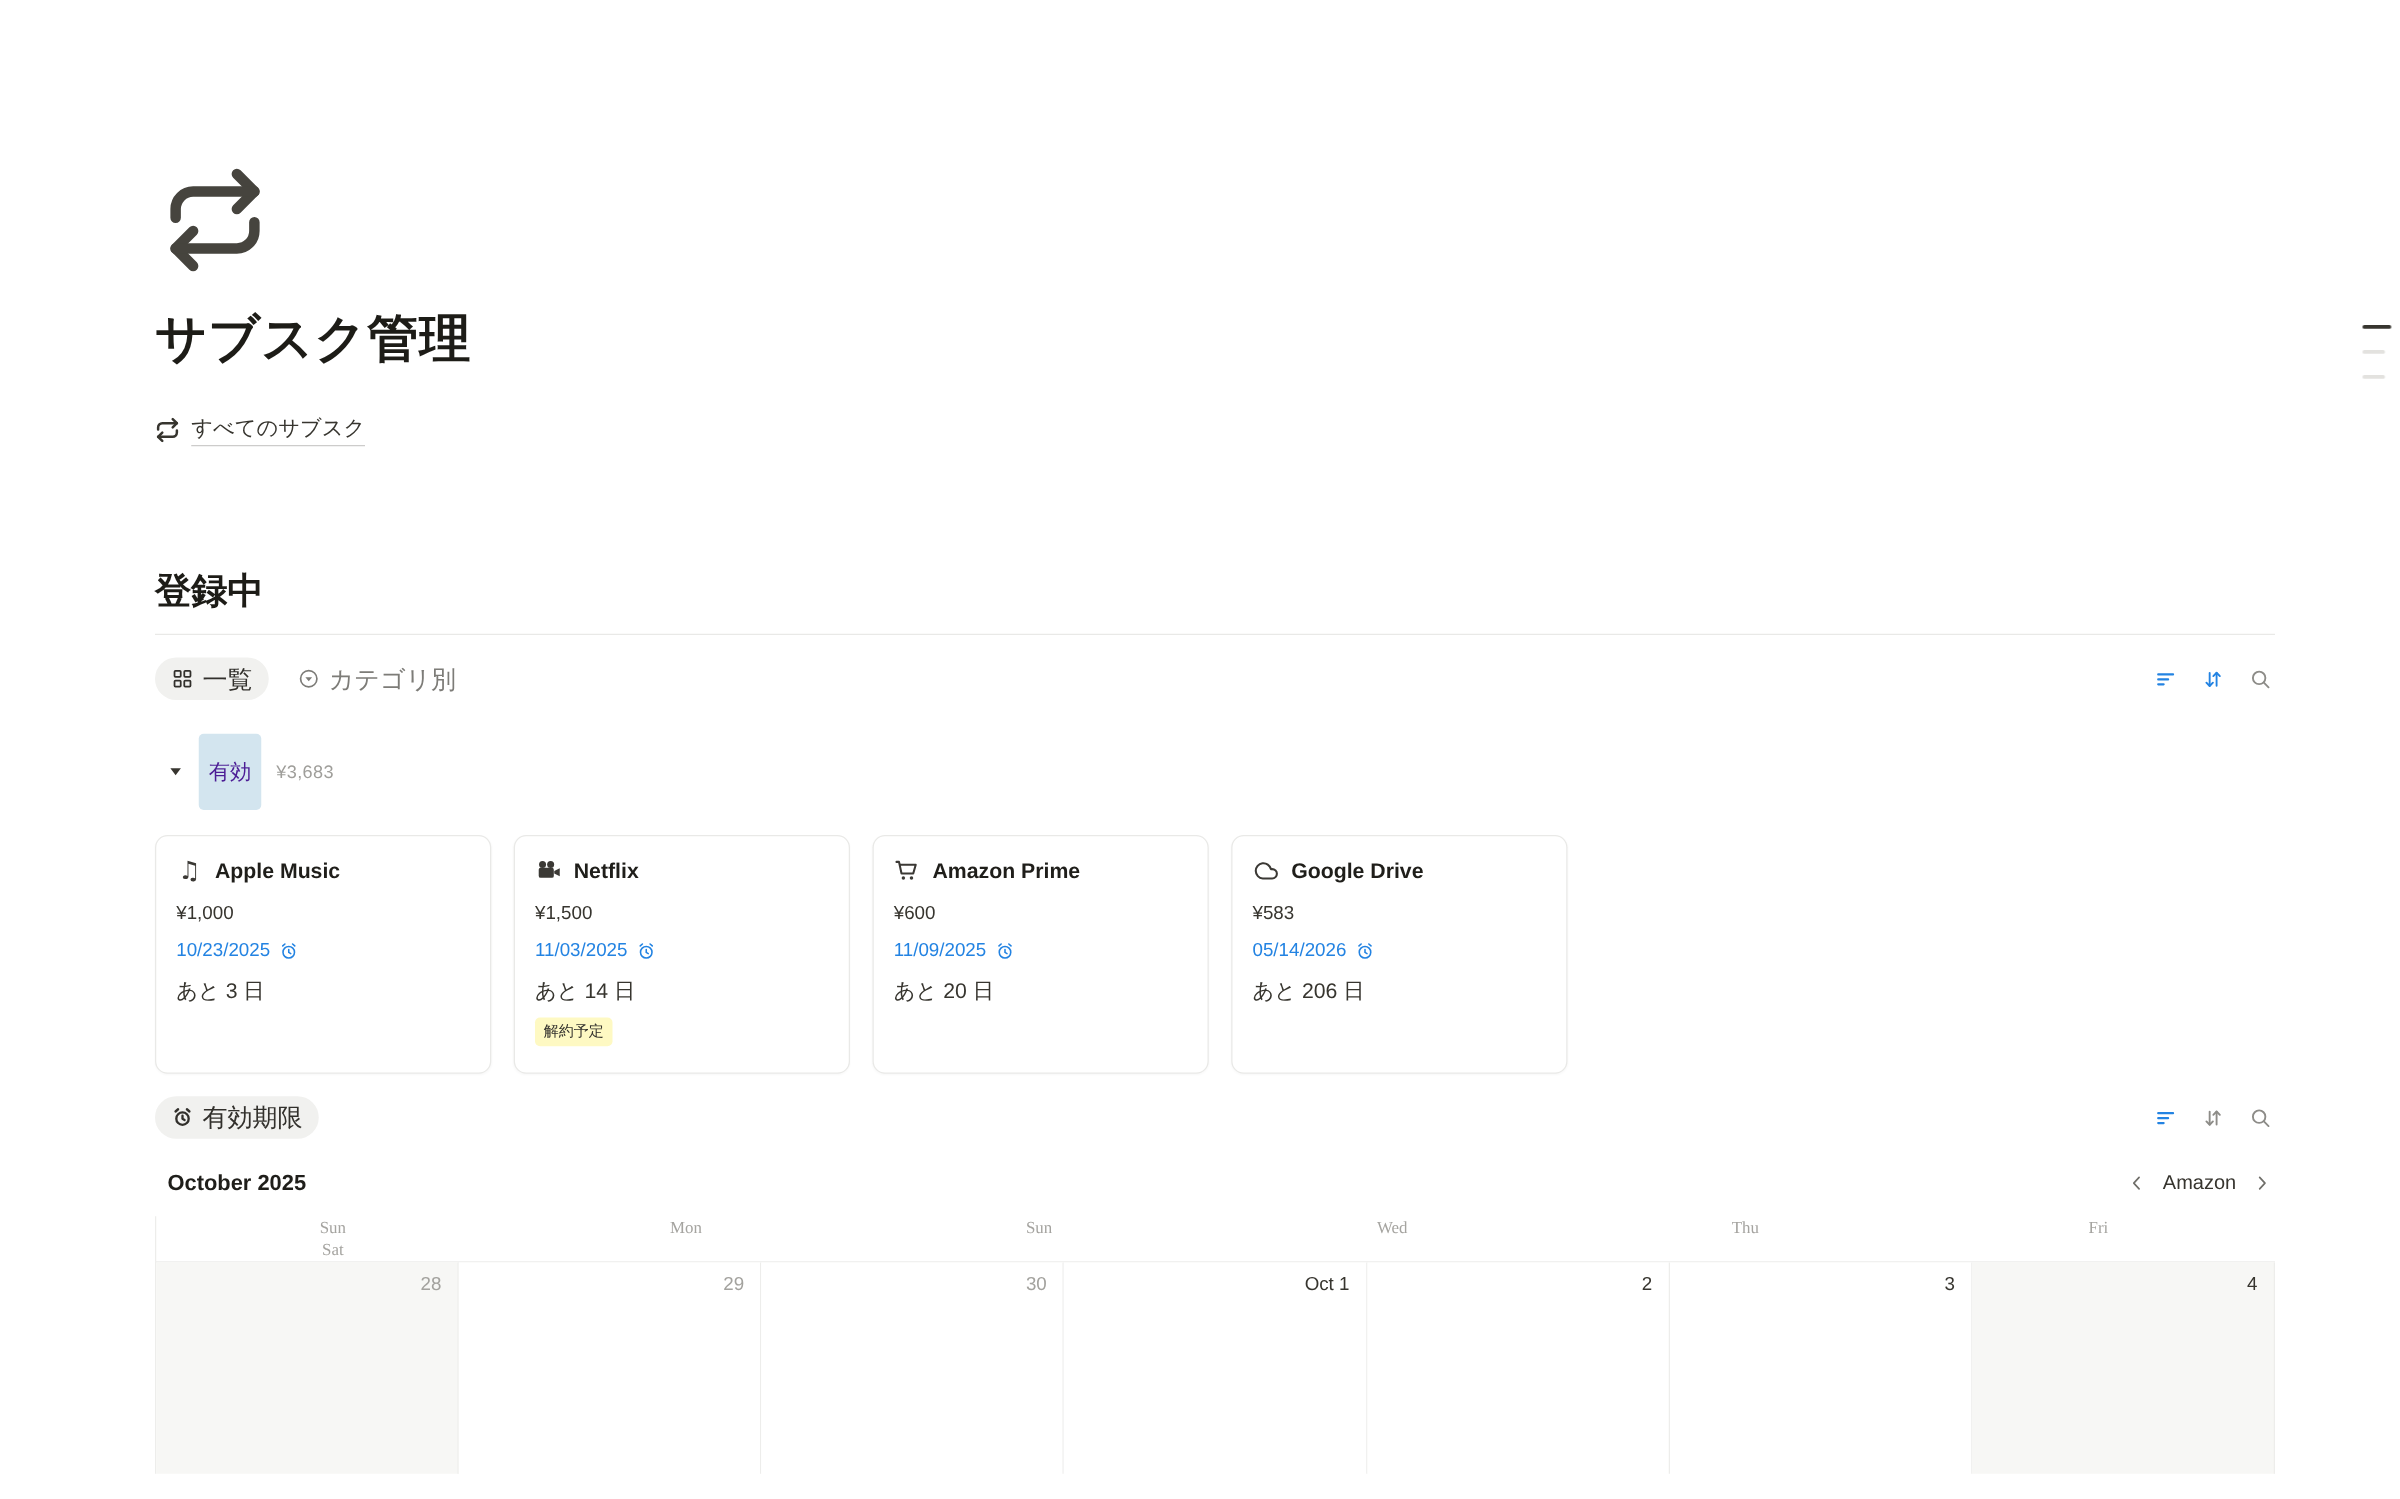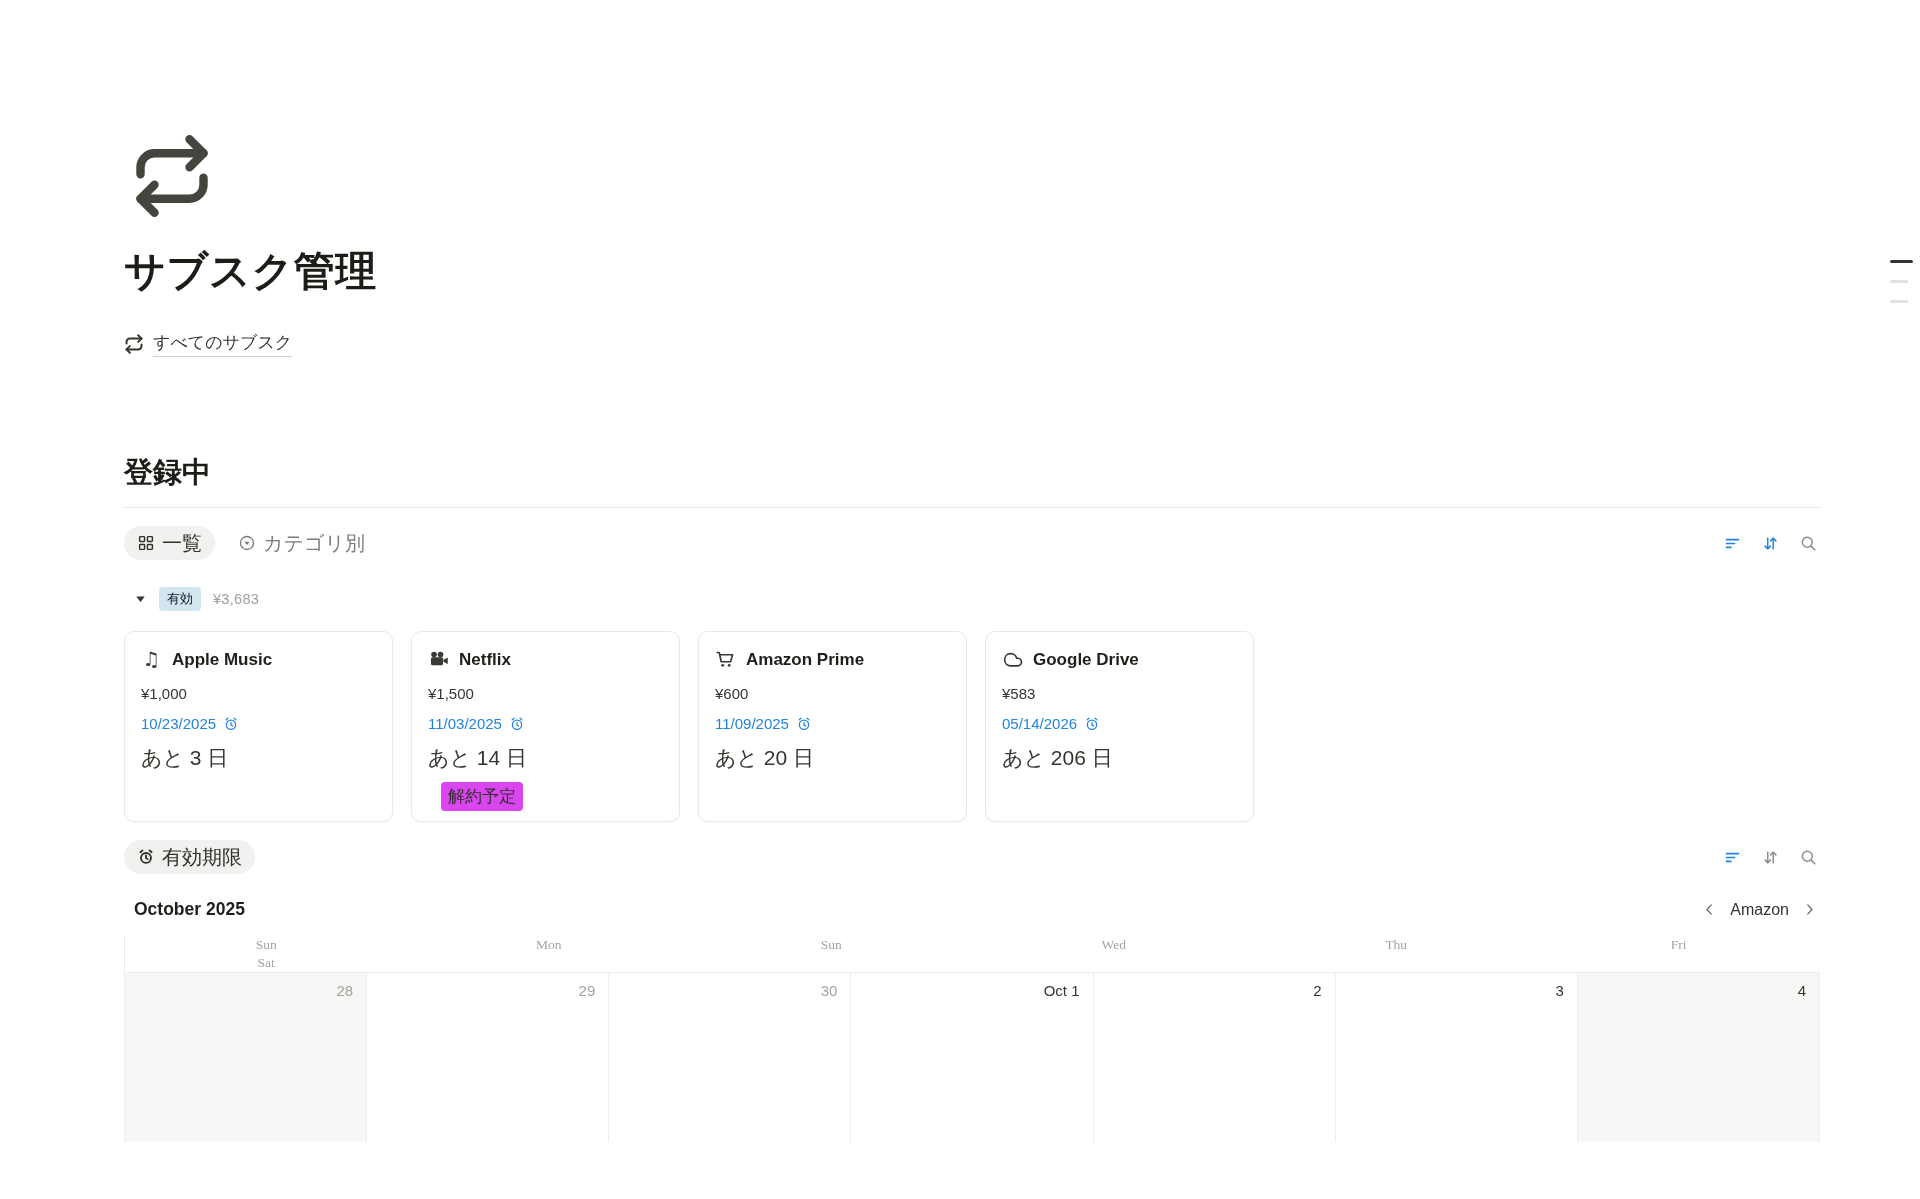--- a/index.html
+++ b/index.html
@@ -30,38 +30,38 @@
   .view-tab svg { width:18px; height:18px; }
   .toolbar { display:flex; align-items:center; gap:19px; padding-right:2px; }
   .tb-btn { width:19px; height:19px; color:#8d8c88; cursor:pointer; }
   .tb-btn.active { color:#2383e2; }
   .tb-btn svg { width:19px; height:19px; }
 
   
   .group-header { margin-top:26px; display:flex; align-items:center; gap:12px; margin-left:10px; }
   .group-toggle { width:13px; height:13px; color:#37352f; cursor:pointer; display:flex; align-items:center; }
   .group-toggle svg { width:13px; height:13px; }
-  .group-badge { background:#d3e5ef; color:#0f172a; font-size:13px; padding:3px 8px; border-radius:4px; }
+  .group-badge { background:#d3e5ef; color:#4c1d95; font-size:17px; padding:19px 8px; border-radius:4px; }
   .group-total { color:#9f9e9a; font-size:14.5px; letter-spacing:.3px; }
 
   
   .cards { margin-top:20px; display:flex; gap:18px; }
   .card { width:269px; height:191px; border:1px solid #e9e9e7; border-radius:10px; background:#fff;
     box-shadow:0 1px 2px rgba(15,15,15,.03); padding:17px 16px; cursor:pointer; }
   .card-title { display:flex; align-items:center; gap:10px; }
   .card-ic { width:21px; height:21px; color:#3b3935; display:flex; align-items:center; justify-content:center; }
   .card-ic svg { width:21px; height:21px; }
   .uicon { font-family:"DejaVu Sans",sans-serif; font-size:20px; line-height:21px; color:#3b3935; }
   .card-name { font-size:17px; font-weight:600; color:#1f1e1a; }
   .card-price { margin-top:15px; font-size:15px; color:#37352f; }
   .card-date { margin-top:13px; font-size:15px; color:#2383e2; display:flex; align-items:center; gap:7px;text-align:center; }
   .card-date svg { width:16px; height:16px; }
-  .card-remaining { margin-top:12px; font-size:21px; color:#37352f; }
-  .card-badge { display:inline-block; margin-top:10px; background:#d946ef; color:#32302c;
-    font-size:17px; padding:3px 7px; border-radius:4px;margin-left:13px; }
+  .card-remaining { margin-top:12px; font-size:17px; color:#37352f; }
+  .card-badge { display:inline-block; margin-top:10px; background:#fef9c3; color:#32302c;
+    font-size:12px; padding:3px 7px; border-radius:4px; }
 
   
   .cal-header { margin-top:24px; display:flex; align-items:center; justify-content:space-between; }
   .cal-month { font-size:17.5px; font-weight:700; color:#1f1e1a; margin-left:10px; }
   .cal-nav { display:flex; align-items:center; gap:12px; padding-right:2px; }
   .cal-nav .nav-chevron { width:17px; height:17px; color:#6f6e69; cursor:pointer; }
   .cal-nav .nav-chevron svg { width:17px; height:17px; }
   .cal-today { font-size:16px; color:#37352f; cursor:pointer; }
   .cal-grid-head { margin-top:16px; display:grid; grid-template-columns:repeat(6,1fr); height:36px;
     border-left:1px solid #ededeb;font-family:Liberation Serif, serif; }

